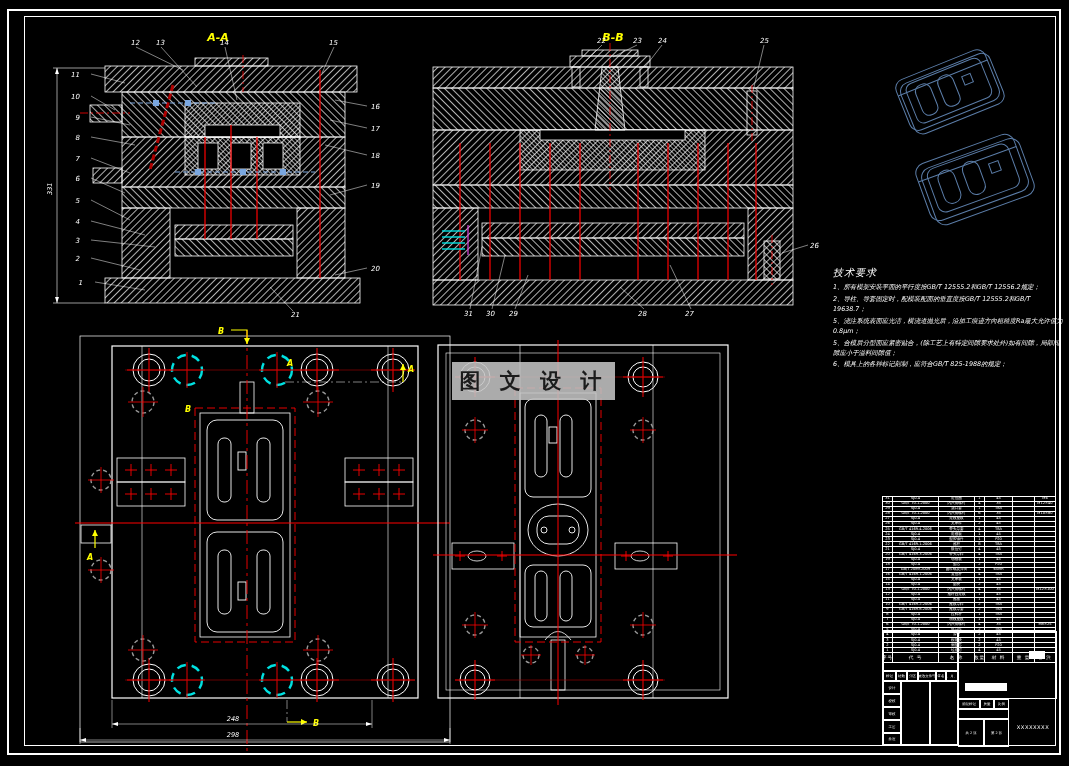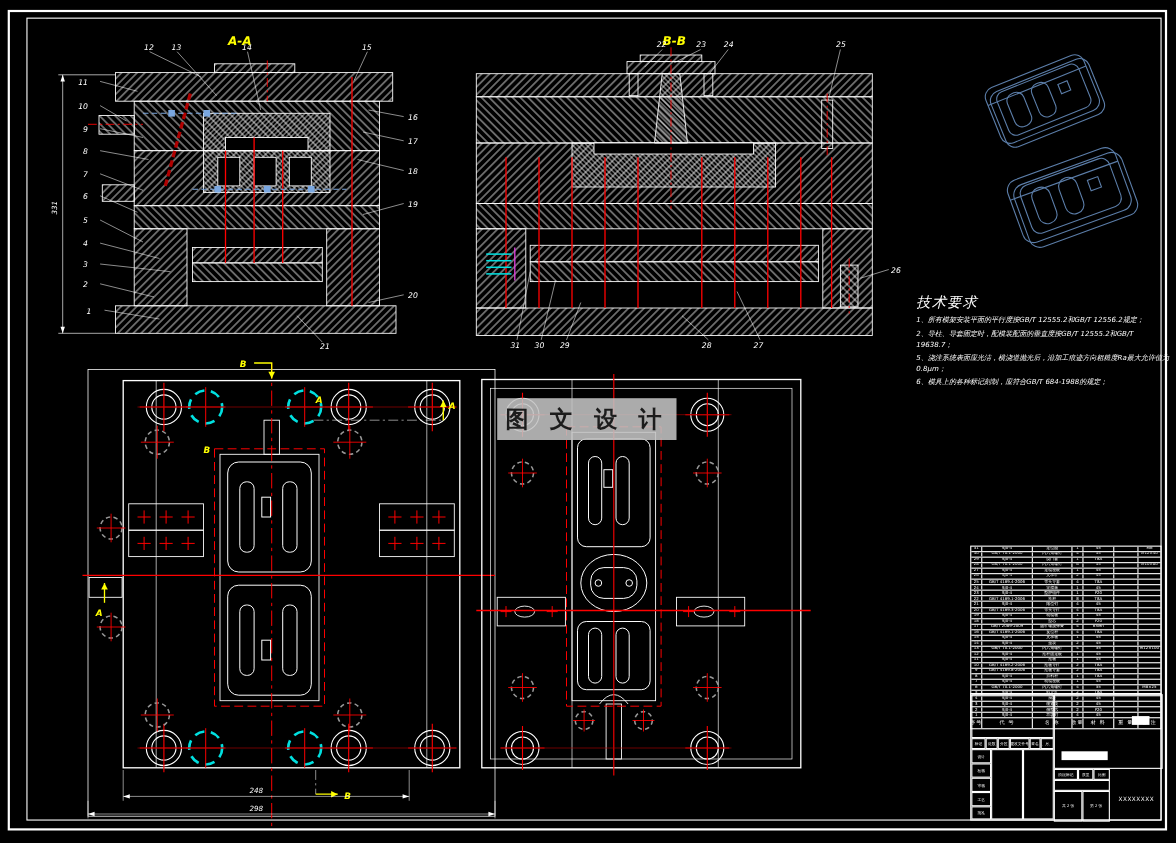--- a/index.html
+++ b/index.html
@@ -9,21 +9,21 @@
   
   .frame-outer{position:absolute;left:7px;top:9px;width:1054px;height:746px;border:2px solid #fff;box-sizing:border-box;}
   .frame-inner{position:absolute;left:24px;top:16px;width:1032px;height:730px;border:1px solid #fff;box-sizing:border-box;}
   
   .lbl{fill:#fff;font:italic 7px "DejaVu Sans",sans-serif;}
   .dim{fill:#fff;font:italic 6.5px "DejaVu Sans",sans-serif;}
   .ttl{fill:#ffff00;font:italic bold 11px "DejaVu Sans",sans-serif;}
   .ylw{fill:#ffff00;font:italic bold 8px "DejaVu Sans",sans-serif;}
   
   .tech{position:absolute;left:833px;top:266px;width:232px;color:#fff;font-style:italic;}
-  .tech .t-title{font-size:13px;margin-bottom:3px;letter-spacing:1px;}
+  .tech .t-title{font-size:10px;margin-bottom:3px;letter-spacing:1px;}
   .tech ol{margin:0;padding:0;list-style:none;font-size:6.4px;line-height:1.55;}
   .tech li{margin-bottom:2px;}
   
   .watermark{position:absolute;left:452px;top:362px;width:163px;height:38px;
     background:rgba(195,195,195,.88);color:#1c1c1c;display:flex;align-items:center;justify-content:center;
     font-size:21px;font-weight:bold;letter-spacing:6px;font-family:"DejaVu Sans",sans-serif;}
   
   .parts{position:absolute;left:882px;top:496px;width:174px;border:1px solid #fff;box-sizing:border-box;
     font-size:3.6px;line-height:1;color:#fff;}
   .prow{display:flex;border-bottom:1px solid #fff;height:4.05px;align-items:center;overflow:hidden;}
@@ -260,21 +260,22 @@
     </g>
   </svg>
 
   <div class="tech">
     <div class="t-title">技术要求</div>
     <ol>
 
     <li>1、所有模架安装平面的平行度按GB/T 12555.2和GB/T 12556.2规定；</li>
         <li>2、导柱、导套固定时，配模装配面的垂直度按GB/T 12555.2和GB/T 19638.7；</li>
         <li>5、浇注系统表面应光洁，横浇道抛光后，沿加工痕迹方向粗糙度Ra最大允许值为0.8μm；</li>
-        <li>6、模具上的各种标记刻制，应符合GB/T 684-1988的规定；</li>
+        <li>5、合模后分型面应紧密贴合，(除工艺上有特定间隙要求处外)如有间隙，局部间隙应小于溢料间隙值；</li>
+        <li>6、模具上的各种标记刻制，应符合GB/T 825-1988的规定；</li>
       </ol>
   </div>
 
   <svg style="left:35px;top:320px" width="400" height="445" viewBox="0 0 400 445">
     <g stroke="#fff" fill="none">
       <rect x="45" y="16" width="370" height="406" stroke-width="0.7"></rect>
       <rect x="77" y="26" width="306" height="352" stroke-width="1.2"></rect>
       <line x1="107" y1="26" x2="107" y2="378" stroke-width="0.6"></line>
       <line x1="353" y1="26" x2="353" y2="378" stroke-width="0.6"></line>
       <rect x="165" y="93" width="90" height="224" stroke-width="0.8"></rect>

